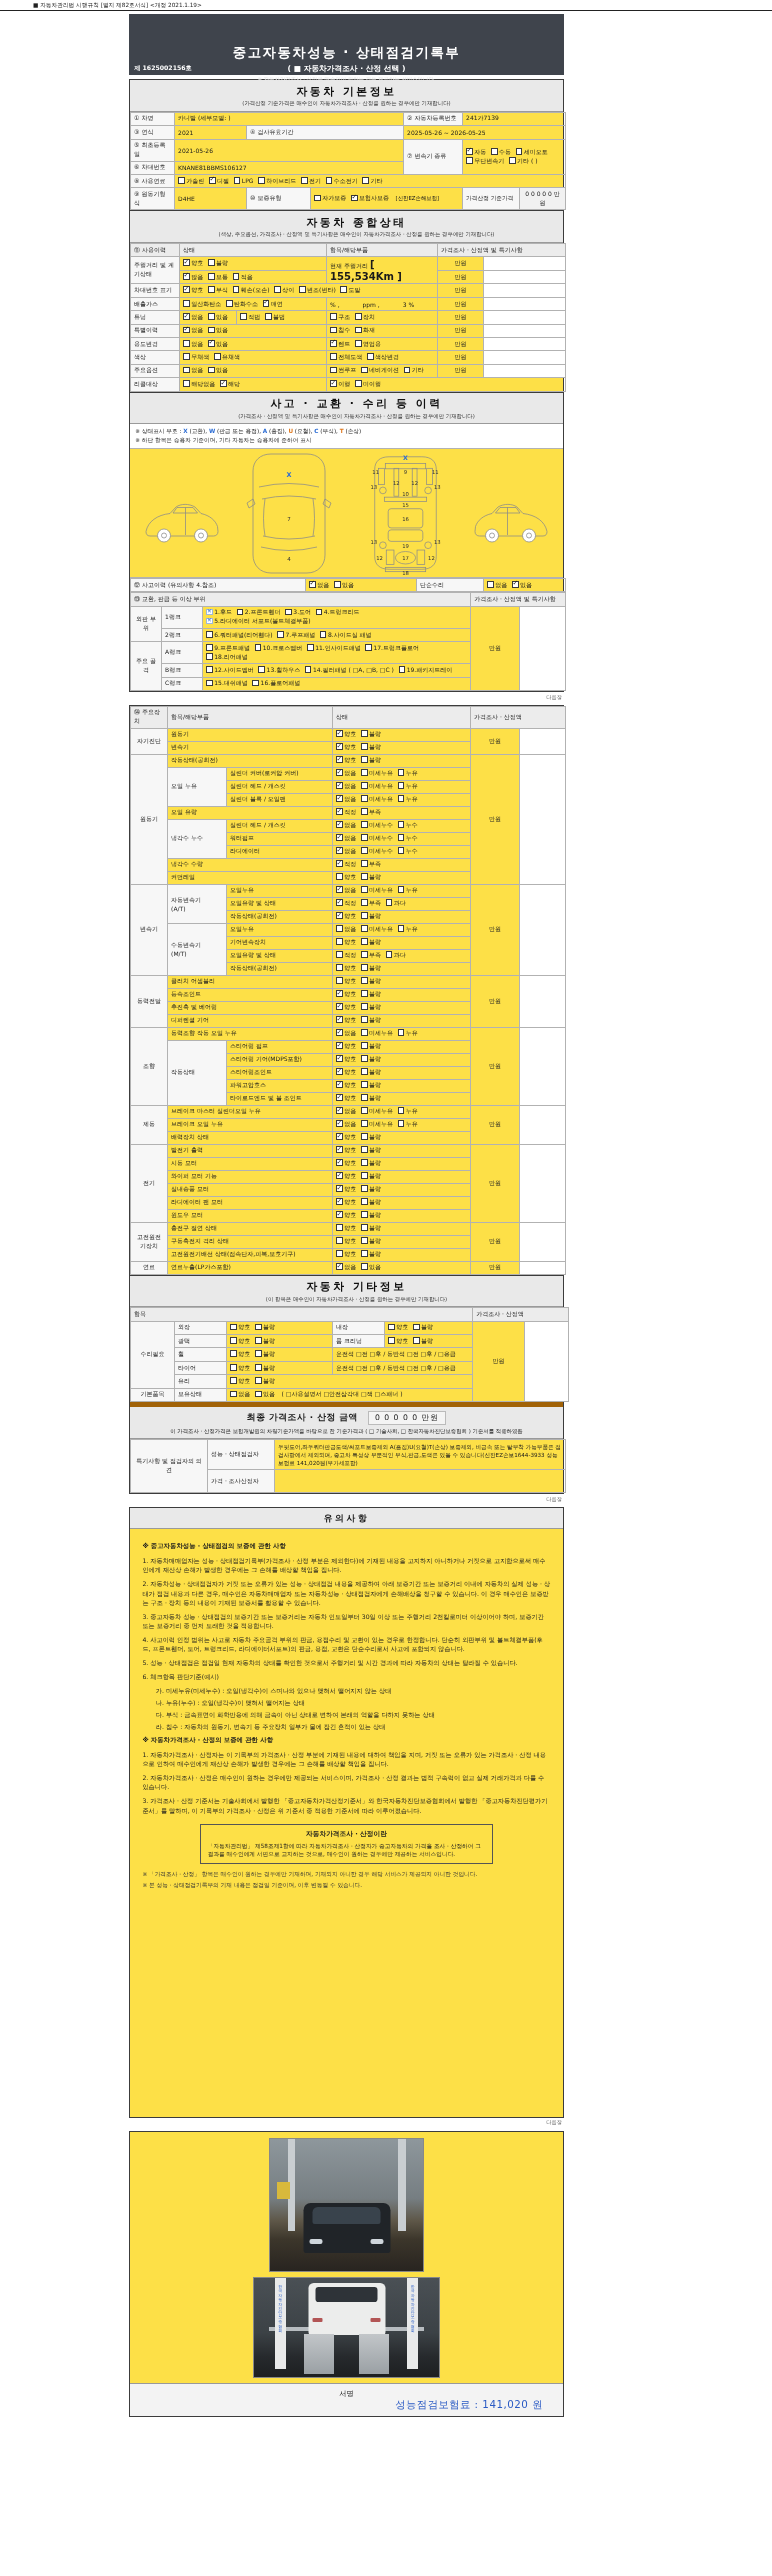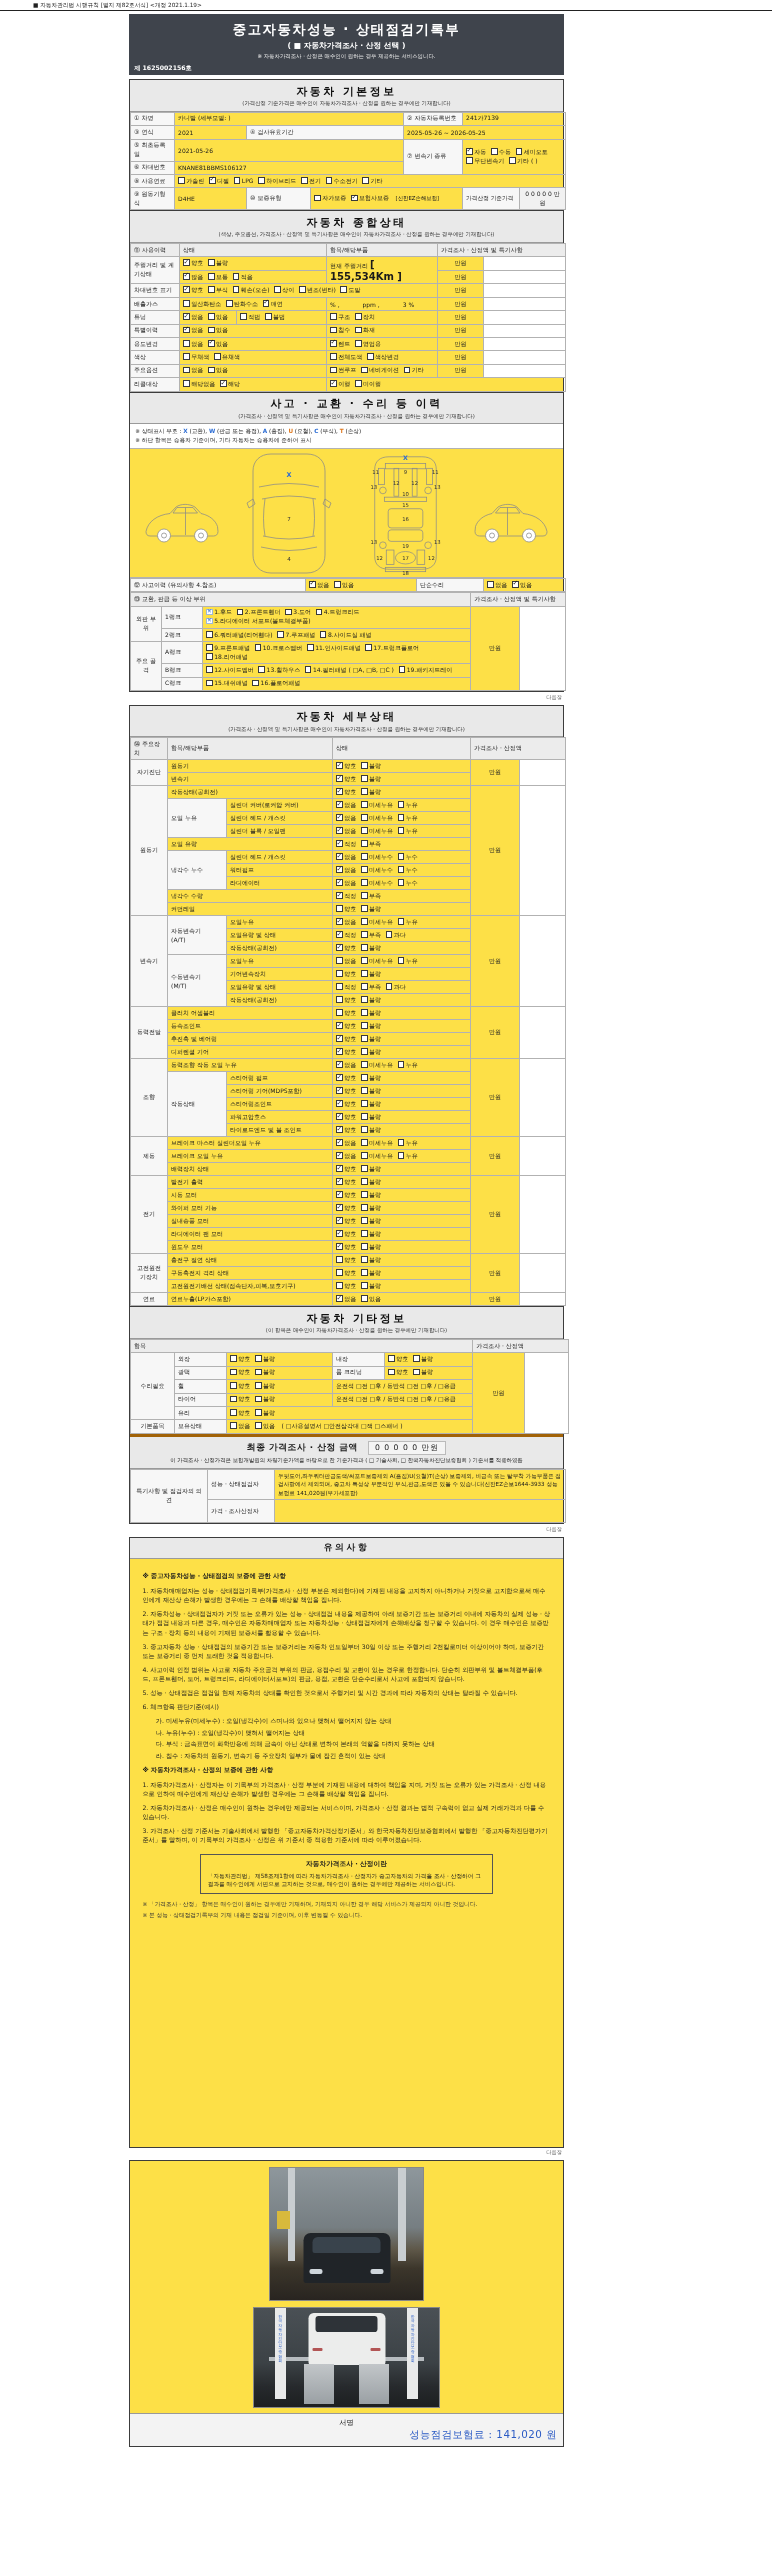--- a/index.html
+++ b/index.html
@@ -5,21 +5,21 @@
   * { box-sizing:border-box; margin:0; padding:0; }
   html,body { width:773px; height:2576px; }
   body { position:relative; background:#fff; color:#1a1a1a;
          font-family:"DejaVu Sans","Liberation Sans",sans-serif; overflow:hidden; }
   .topnote { position:absolute; left:33px; top:1.5px; font-size:5.7px; color:#222; }
   .topline { position:absolute; left:0; top:10.3px; width:773px; border-top:1px solid #222; }
   .doc { position:absolute; left:129px; top:14px; width:435px; }
 
   
   .hdr { background:#3f444c; color:#fff; text-align:center; padding:7.2px 0 3.1px; position:relative; height:61px; }
-  .hdr .t1 { font-size:13.4px; font-weight:bold; letter-spacing:1.5px; }
+  .hdr .t1 { font-size:13.4px; font-weight:bold; letter-spacing:1.5px;margin-top:23px; }
   .hdr .t2 { font-size:7.7px; font-weight:bold; margin-top:2.1px; }
   .hdr .t3 { font-size:5.4px; margin-top:2.1px; color:#e8e8e8; }
   .hdr .docno { position:absolute; left:5.2px; bottom:2.1px; font-size:6.2px; font-weight:bold; }
 
   .blk { border:1.5px solid #3c3c3c; margin-top:4.1px; background:#fde047; }
   .sechdr { background:#e9e9e9; text-align:center; padding:4.6px 0 3.6px; border-bottom:0.5px solid #9a9a9a; }
   .sechdr.mid { border-top:1px solid #3c3c3c;padding-left:20px; }
   .sechdr .t { font-size:10.8px; font-weight:bold; letter-spacing:2.6px; color:#111; }
   .sechdr .s { font-size:5.4px; color:#333; margin-top:1.5px; letter-spacing:0; }
 
@@ -43,21 +43,21 @@
 
   .legend { border-bottom:0.5px solid #b2b2b2; padding:3.1px 5.2px; font-size:5.7px; line-height:1.55; background:#fff; }
   .legend b.code { font-weight:bold; }
   .diagrams { display:flex; justify-content:space-around; align-items:center; padding:4.1px 3.1px;
               border-bottom:0.5px solid #b2b2b2; height:129px; }
   .diagrams svg text { font-size:11px; fill:#333; text-anchor:middle; font-family:"DejaVu Sans",sans-serif; }
   .diagrams svg text.xm { fill:#2b6cd4; font-weight:bold; font-size:13px; }
 
   .nextpg { text-align:right; font-size:5.2px; color:#555; padding:1.5px 2.1px 0 0; }
 
-  .finalprice { background:#e9e9e9; border-top:3px solid #a16207; border-bottom:0.5px solid #9a9a9a;
+  .finalprice { background:#e9e9e9; border-top:5px solid #a16207; border-bottom:0.5px solid #9a9a9a;
                 text-align:center; padding:4.1px 0 3.6px; }
   .finalprice .fl { font-size:8.8px; font-weight:bold; letter-spacing:0.5px; margin-right:7.2px; }
   .finalprice .fv { display:inline-block; background:#f4f4f4; border:0.5px solid #bbb; padding:1px 6.2px;
                     font-size:7.7px; letter-spacing:1px; }
   .finalprice .basis { font-size:5.4px; margin-top:2.6px; color:#222; }
 
   .notice-body { padding:8.2px 12.4px 6.2px; font-size:6.2px; line-height:1.5; color:#1c1c1c; }
   .notice-body h4 { font-size:6.4px; margin:5.2px 0 4.1px; }
   .notice-body p { margin-bottom:4.6px; }
   .notice-body p.subi { margin:0 0 2.6px 13.4px; }
@@ -81,21 +81,21 @@
   .sign1 { position:absolute; left:7.2px; top:43px; width:12.4px; height:17.5px; background:#d8b93c; }
   .van { position:absolute; left:50%; top:5.2px; transform:translateX(-50%); width:77px; height:52px;
          background:#ecedec; border-radius:5.2px 5.2px 3.1px 3.1px; }
   .van .rw { position:absolute; left:7.2px; right:7.2px; top:3.6px; height:15.5px; background:#2e3338; border-radius:3.1px; }
   .van .tl { position:absolute; bottom:13.4px; width:10.3px; height:3.6px; background:#b25555; border-radius:1px; }
   .ramp { position:absolute; top:56px; width:30px; height:40px; background:linear-gradient(180deg,#c2c6c9,#9aa0a4); }
   .beam { position:absolute; left:8%; right:8%; top:49px; height:4.6px; background:#b7bcc0; }
 
   .signbar { position:relative; background:#f3f3f3; border-top:0.5px solid #999; height:33px; }
   .signbar .sl { text-align:center; font-size:7.2px; padding-top:4.6px; color:#222; }
-  .signbar .fee { position:absolute; right:6px; bottom:3.6px; font-size:10.3px; color:#2b5bc4; letter-spacing:0.5px; }
+  .signbar .fee { position:absolute; right:20px; bottom:3.6px; font-size:10.3px; color:#2b5bc4; letter-spacing:0.5px; }
 
   .confirm { text-align:center; margin-top:8.2px; font-size:7.5px; font-weight:bold; color:#222; line-height:1.6; }
 </style>
 </head>
 <body>
 
 <div class="topnote">■ 자동차관리법 시행규칙 [별지 제82호서식] &lt;개정 2021.1.19&gt;</div>
 <div class="topline"></div>
 
 <div class="doc">
@@ -398,24 +398,20 @@
       <tr>
         <td class="lab">C랭크</td>
         <td><span class="opt"><span class="cb"></span><span>15.대쉬패널</span></span><span class="opt"><span class="cb"></span><span>16.플로어패널</span></span></td>
       </tr>
     </tbody>
       </table>
   </div>
   <div class="nextpg">다음장</div>
 
   <div class="blk">
-    <div class="sechdr">
-      <div class="t">자동차 세부상태</div>
-      <div class="s">(가격조사 · 산정액 및 특기사항은 매수인이 자동차가격조사 · 산정을 원하는 경우에만 기재합니다)</div>
-    </div>
 
     <table class="tb-detail">
       <colgroup>
           <col style="width:37px">
           <col style="width:59px">
           <col style="width:106px">
           <col style="width:138px">
           <col style="width:49px">
           <col style="width:46px">
         </colgroup>

